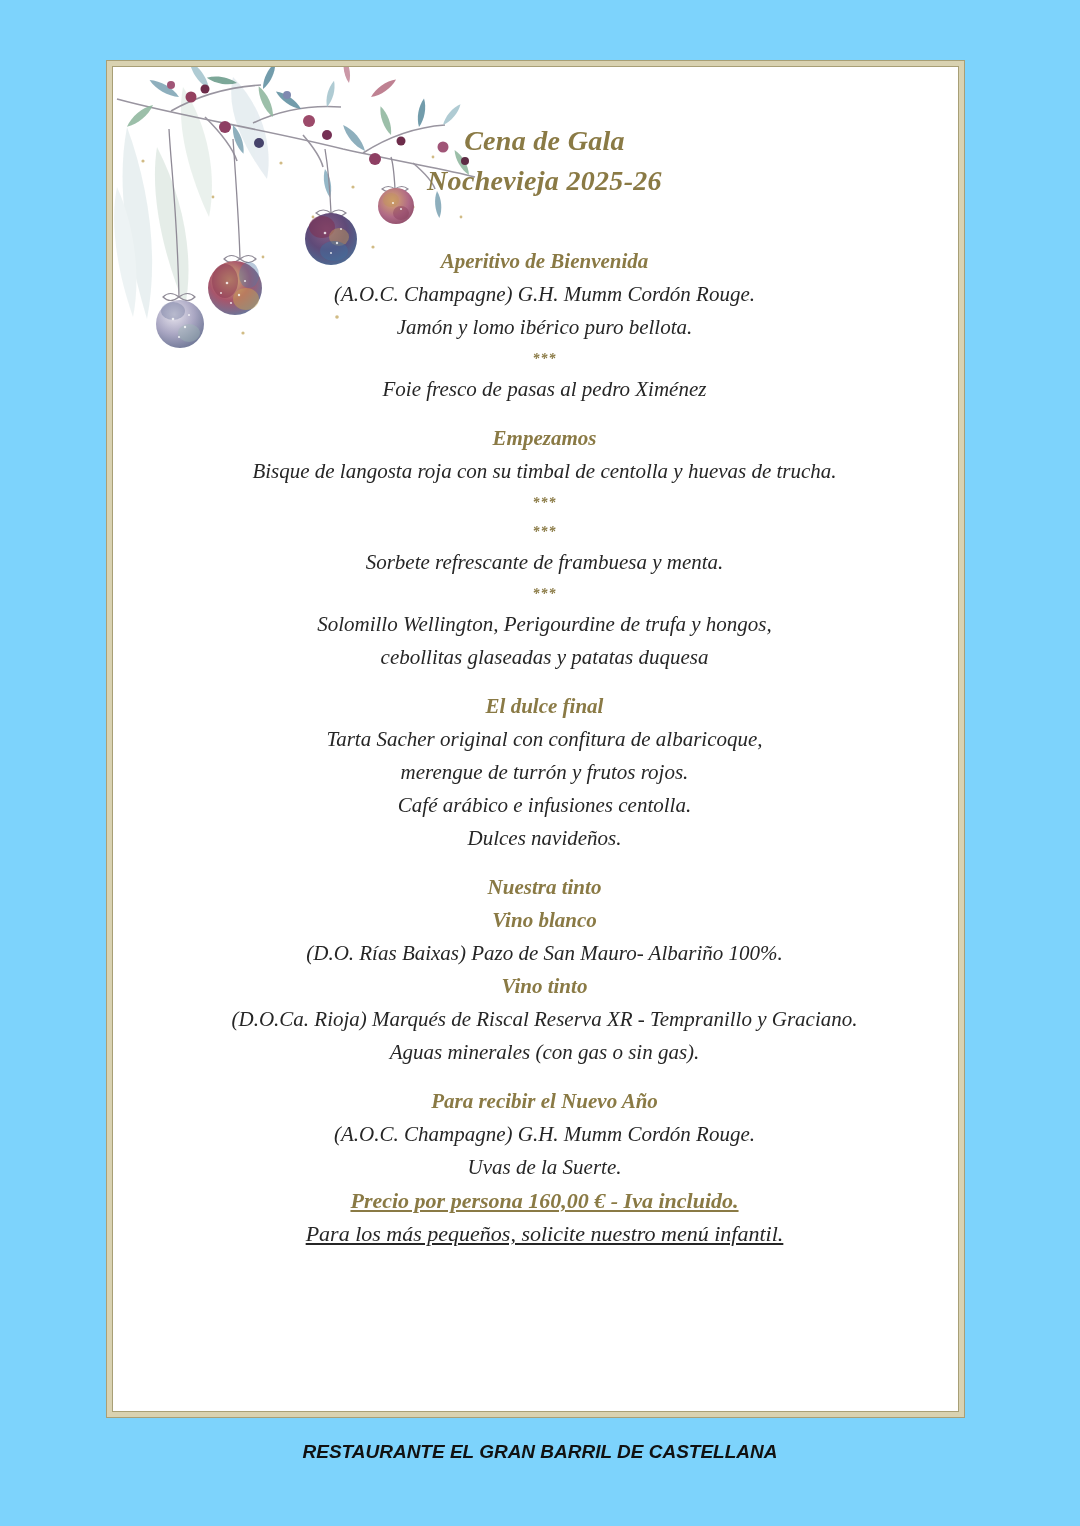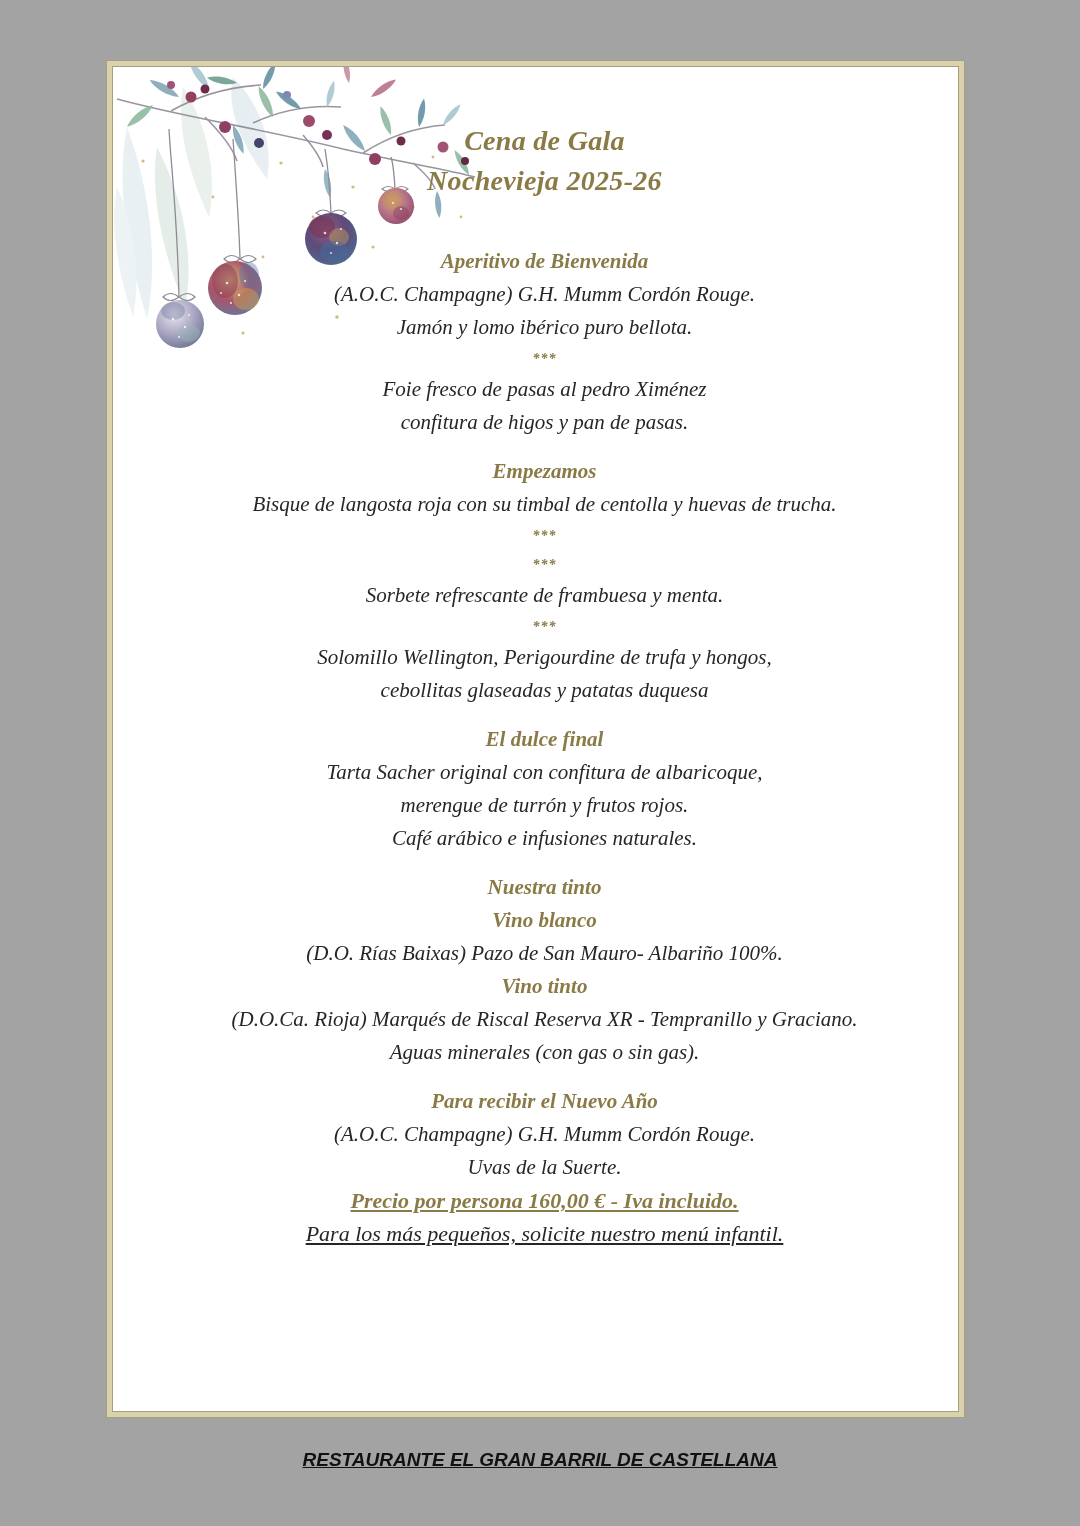--- a/index.html
+++ b/index.html
@@ -1,17 +1,17 @@
 <!DOCTYPE html>
 <html style="--gold: #8a7a45; --text: #262626; --frame_line: #a89f76; --frame_fill: #d9d2b1;"><head>
 <meta charset="utf-8">
 <style>
   html,body{margin:0;padding:0;background:#ffffff;}
   .page{
-    position:relative;width:1080px;height:1526px;background:#a3a3a3;overflow:hidden;
+    position:relative;width:1080px;height:1526px;background:#7dd3fc;overflow:hidden;
     font-family:"Liberation Serif", serif;
   }
   
   .frame{
     position:absolute;left:106px;top:60px;width:857px;height:1356px;
     border:1px solid var(--frame_line,#a89f76);
     box-shadow: inset 0 0 0 5px var(--frame_fill,#d9d2b1), inset 0 0 0 6px var(--frame_line,#a89f76);
     background:#fff;
   }
   .decoration{position:absolute;left:6px;top:6px;pointer-events:none;}
@@ -33,21 +33,21 @@
   .sep{font-size:14px;font-weight:bold;line-height:29px;letter-spacing:1px;color:var(--gold,#8a7a45);}
   .price{
     margin-top:27px;font-size:22px;font-weight:bold;line-height:33px;
     color:var(--gold,#8a7a45);text-decoration:underline;
   }
   .kids-note{margin-top:13px;font-size:22px;line-height:33px;text-decoration:underline;}
   .footer{
     position:absolute;left:0;right:0;top:1438px;text-align:center;
     font-family:"Liberation Sans", sans-serif;font-style:italic;color:#111;
   }
-  .footer .restaurant{font-size:19px;font-weight:bold;line-height:27px;margin:8px;text-decoration:underline;}
+  .footer .restaurant{font-size:19px;font-weight:bold;line-height:27px;margin:0;}
   .footer .website{font-size:18px;line-height:26px;margin:0;color:#1c1c1c;}
 </style>
 </head>
 <body>
 
 <div class="page">
 
   <div class="frame">
 
     <svg class="decoration" width="400" height="310" viewBox="0 0 400 310" aria-hidden="true">
@@ -204,39 +204,39 @@
         <h1>Cena de Gala</h1>
         <h1>Nochevieja 2025-26</h1>
       </div>
 
       <section class="section first">
         <h2 class="heading">Aperitivo de Bienvenida</h2>
         <p class="line">(A.O.C. Champagne) G.H. Mumm Cordón Rouge.</p>
         <p class="line">Jamón y lomo ibérico puro bellota.</p>
         <p class="sep">***</p>
         <p class="line">Foie fresco de pasas al pedro Ximénez</p>
-        <p class="line">confitura de higos y pan de pasas.</p>
       </section>
 
       <section class="section">
         <h2 class="heading">Empezamos</h2>
         <p class="line">Bisque de langosta roja con su timbal de centolla y huevas de trucha.</p>
         <p class="sep">***</p>
         <p class="sep">***</p>
         <p class="line">Sorbete refrescante de frambuesa y menta.</p>
         <p class="sep">***</p>
         <p class="line">Solomillo Wellington, Perigourdine de trufa y hongos,</p>
         <p class="line">cebollitas glaseadas y patatas duquesa</p>
       </section>
 
       <section class="section">
         <h2 class="heading">El dulce final</h2>
         <p class="line">Tarta Sacher original con confitura de albaricoque,</p>
         <p class="line">merengue de turrón y frutos rojos.</p>
-        <p class="line">Café arábico e infusiones naturales.</p>
+        <p class="line">Café arábico e infusiones centolla.</p>
+        <p class="line">Dulces navideños.</p>
       </section>
 
       <section class="section">
         <h2 class="heading">Nuestra tinto</h2>
         <p class="heading">Vino blanco</p>
         <p class="line">(D.O. Rías Baixas) Pazo de San Mauro- Albariño 100%.</p>
         <p class="heading">Vino tinto</p>
         <p class="line">(D.O.Ca. Rioja) Marqués de Riscal Reserva XR - Tempranillo y Graciano.</p>
         <p class="line">Aguas minerales (con gas o sin gas).</p>
       </section>

